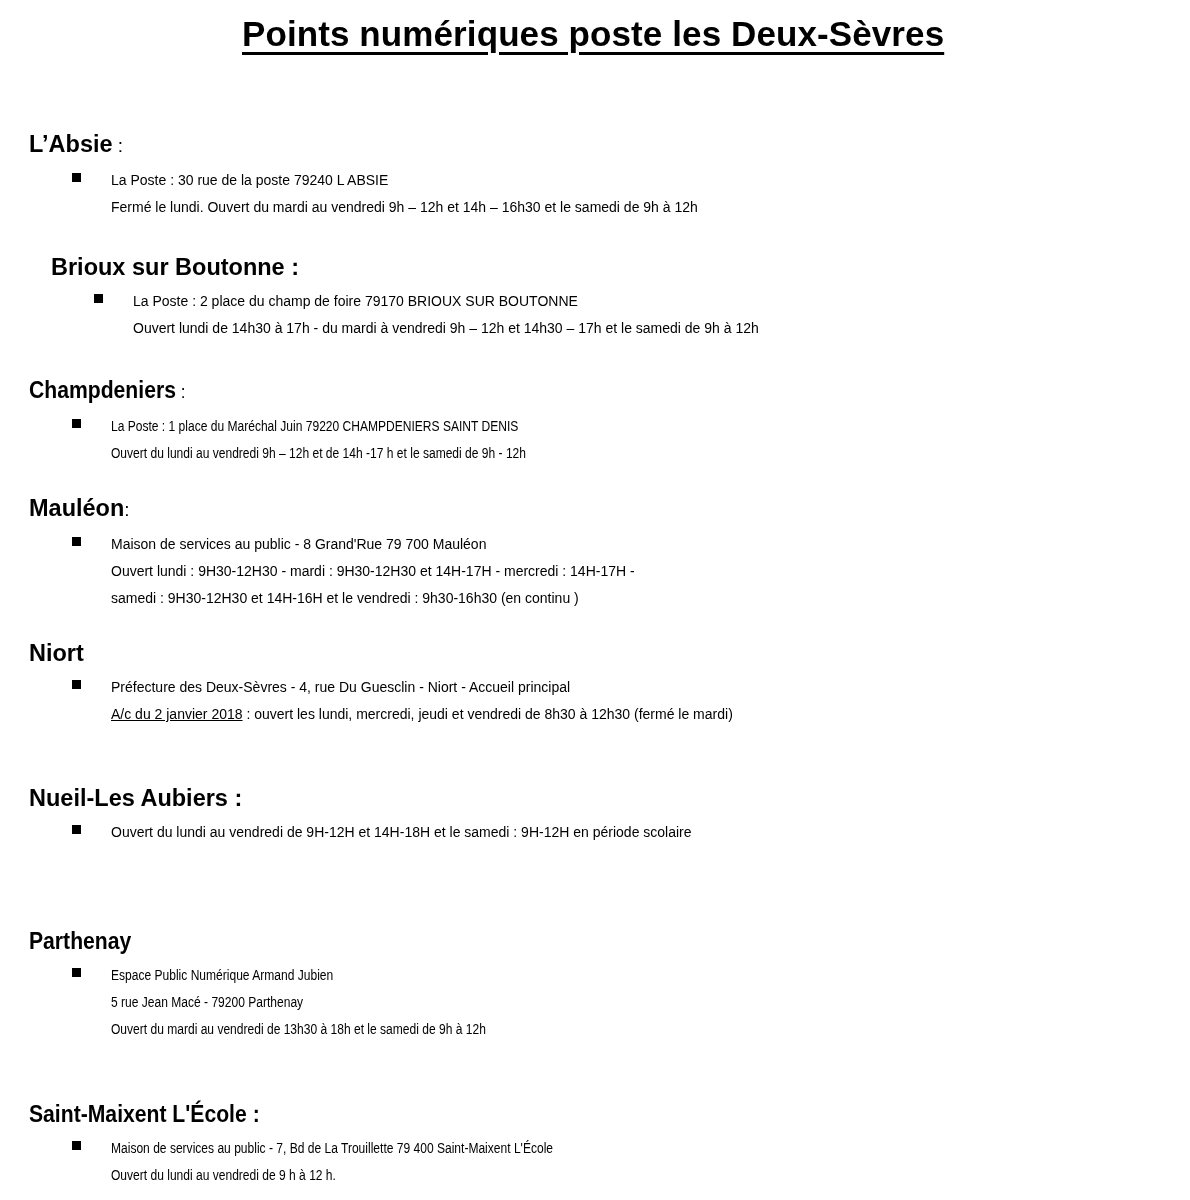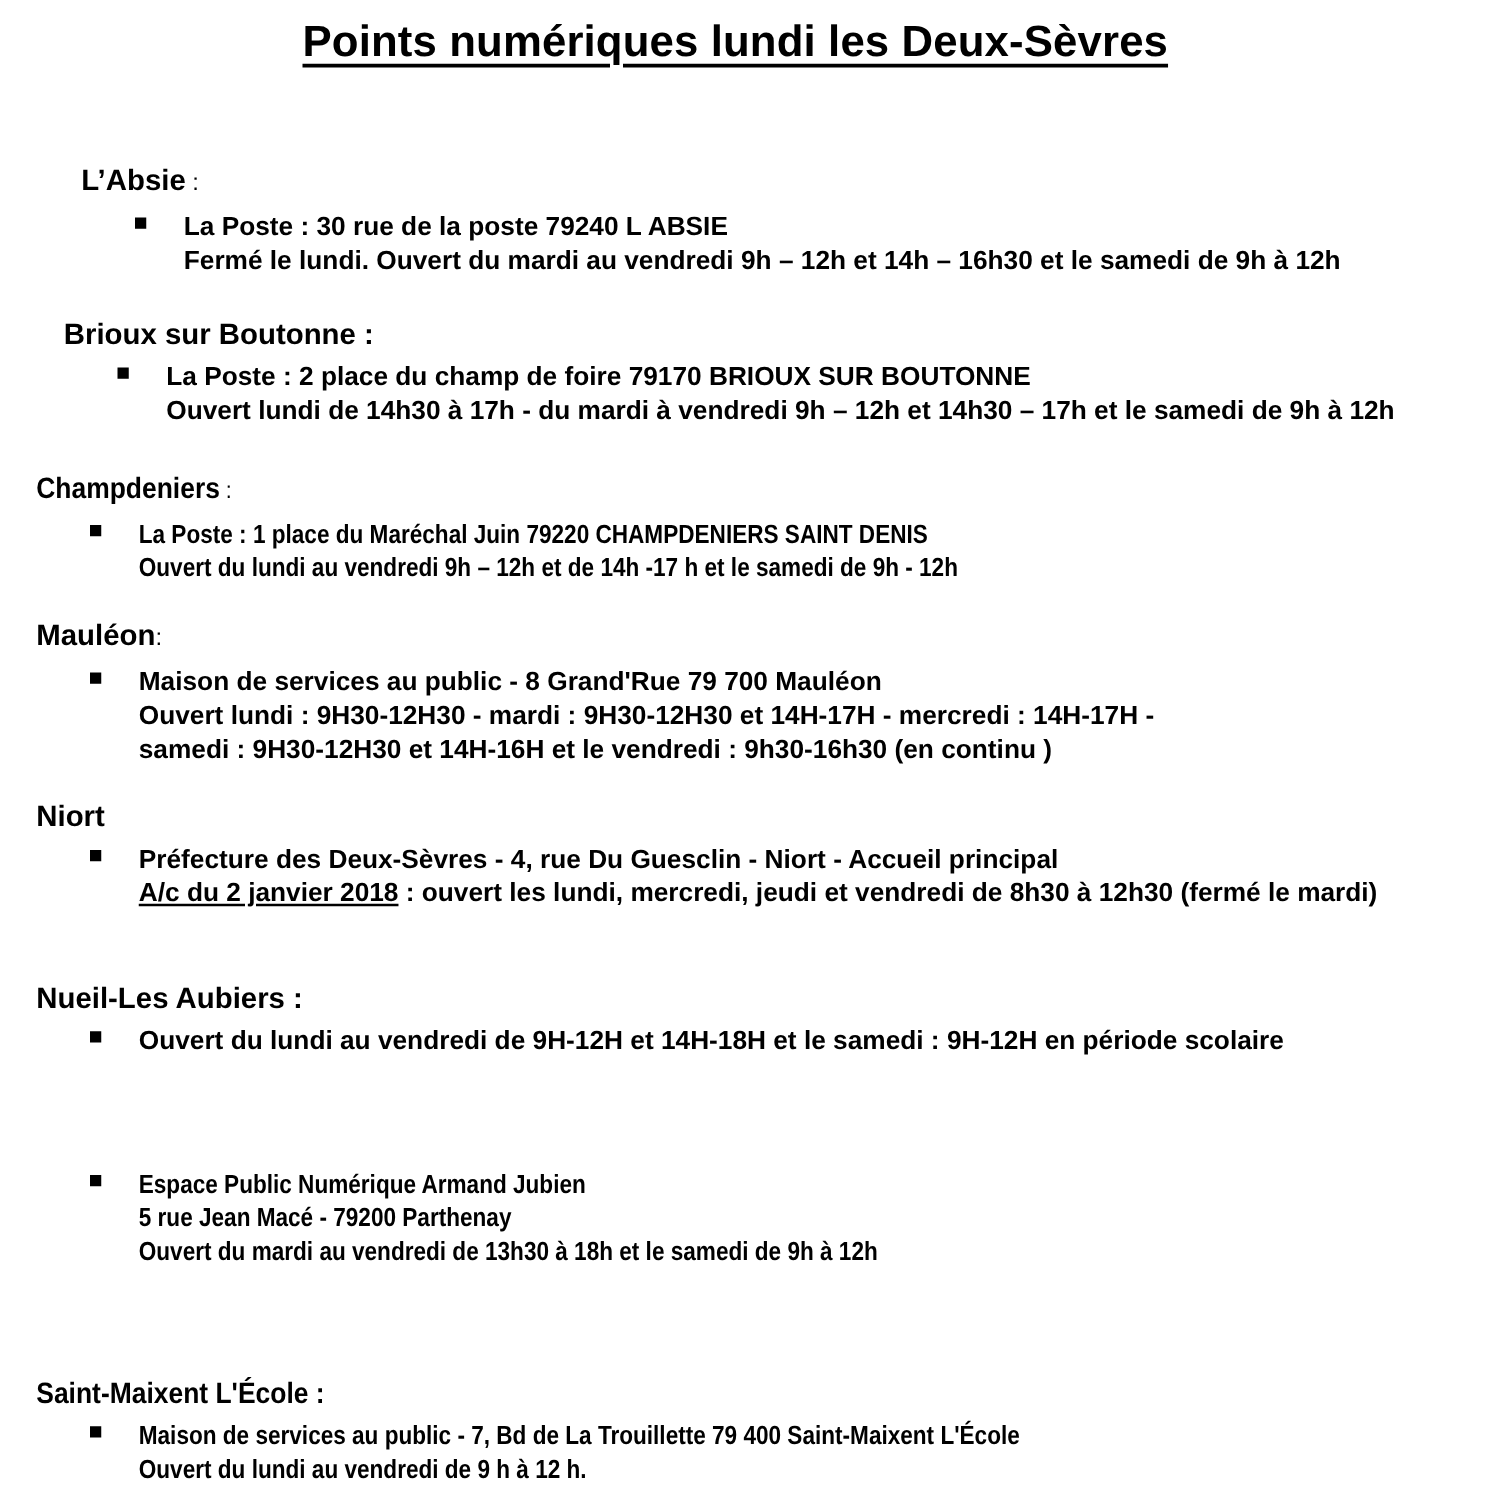--- a/index.html
+++ b/index.html
@@ -51,45 +51,44 @@
     }
     .bullet {
       position: absolute;
       left: 43px;
       top: 6px;
       width: 9px;
       height: 9px;
       background: #000;
     }
     .line {
-      font-size: 21px;
+      font-size: 14px;
       line-height: 27px;
       white-space: nowrap;
-      font-weight: bold;
     }
     .u {
       text-decoration: underline;
     }
     .condensed {
       transform-origin: 0 0;
       display: inline-block;
       transform: scaleX(0.86);
     }
     .condensed-h {
       transform-origin: 0 0;
       display: inline-block;
       transform: scaleX(0.9);
     }
   </style>
 </head>
 <body>
 
-<h1 class="title" style="margin:0;">Points numériques lundi les Deux-Sèvres</h1>
+<h1 class="title" style="margin:0;">Points numériques poste les Deux-Sèvres</h1>
 
-<div class="section" style="top:130px;margin-left:36px;">
+<div class="section" style="top:130px;">
   <div class="heading">
     <span>L’Absie</span><span class="colon"> :</span>
   </div>
   <div class="entry">
     <span class="bullet"></span>
     <div class="line">La Poste : 30 rue de la poste 79240 L ABSIE</div>
     <div class="line">Fermé le lundi. Ouvert du mardi au vendredi 9h – 12h et 14h – 16h30 et le samedi de 9h à 12h</div>
   </div>
 </div>
 
@@ -144,20 +143,23 @@
   <div class="heading">
     <span>Nueil-Les Aubiers</span><span class="colon-bold"> :</span>
   </div>
   <div class="entry">
     <span class="bullet"></span>
     <div class="line">Ouvert du lundi au vendredi de 9H-12H et 14H-18H et le samedi : 9H-12H en période scolaire</div>
   </div>
 </div>
 
 <div class="section" style="top:927px;">
+  <div class="heading">
+    <span class="condensed-h">Parthenay</span>
+  </div>
   <div class="entry">
     <span class="bullet"></span>
     <div class="line"><span class="condensed">Espace Public Numérique Armand Jubien</span></div>
     <div class="line"><span class="condensed">5 rue Jean Macé - 79200 Parthenay</span></div>
     <div class="line"><span class="condensed">Ouvert du mardi au vendredi de 13h30 à 18h et le samedi de 9h à 12h</span></div>
   </div>
 </div>
 
 <div class="section" style="top:1100px;">
   <div class="heading">

